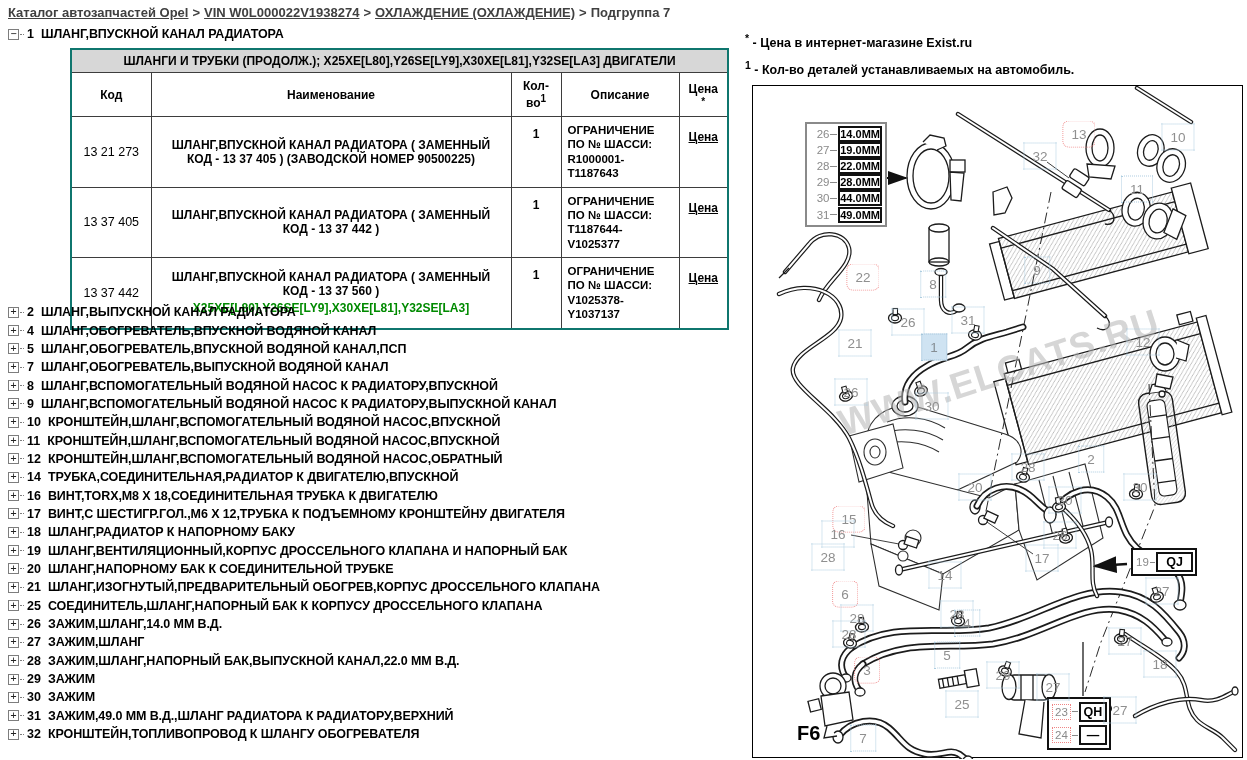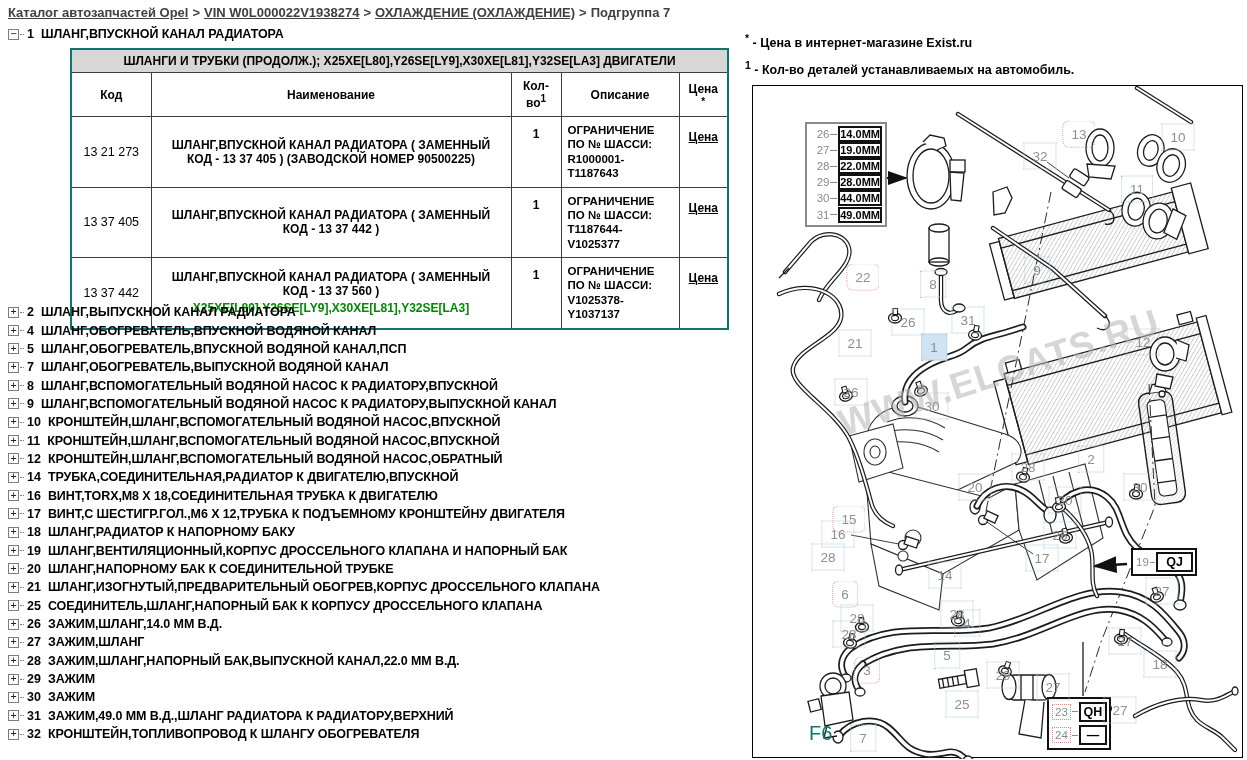--- a/index.html
+++ b/index.html
@@ -57,21 +57,21 @@
   .qjbox { position:absolute; left:378px; top:462px; width:66px; height:28px; z-index:4; border:2px solid #111; background:#fff;
     display:flex; align-items:center; padding:0 2px; }
   .refnum { color:#8a8a8a; font-size:11.5px; margin:0 1px; cursor:pointer; }
   .refdash { width:6px; border-top:1px solid #8a8a8a; height:0; margin-right:1px; }
   .refcode { border:2px solid #111; font-size:12.5px; font-weight:700; padding:0 8px; line-height:16px; background:#fff; }
   .qhbox { position:absolute; left:294px; top:611px; width:64px; height:53px; z-index:4; border:2px solid #111; background:#fff;
     display:flex; flex-direction:column; justify-content:space-around; padding:1px 2px; }
   .qhrow { display:flex; align-items:center; height:19px; }
   .qhrow .refnum.red { border:1px dotted #ef8585; padding:1px 2px; }
   .qhrow .refcode { flex:1; text-align:center; padding:0 2px; }
-  .figlabel { position:absolute; left:56px; top:636px; z-index:4; font-size:20px; font-weight:400; color:#0f766e; }
+  .figlabel { position:absolute; left:44px; top:636px; z-index:4; font-size:20px; font-weight:700; color:#000000; }
   .ln { stroke:#1c1c1c; stroke-width:1.3; fill:none; }
   .lnw { stroke:#1c1c1c; stroke-width:1.3; fill:#fff; }
   .ho { stroke:#1c1c1c; stroke-width:7; fill:none; stroke-linecap:round; }
   .hi { stroke:#fff; stroke-width:3.6; fill:none; stroke-linecap:round; }
   .to { stroke:#1c1c1c; stroke-width:4.4; fill:none; stroke-linecap:round; }
   .ti { stroke:#fff; stroke-width:2; fill:none; stroke-linecap:round; }
   .lead { stroke:#2a2a2a; stroke-width:0.9; }
   .dd { stroke:#2a2a2a; stroke-width:1; fill:none; stroke-dasharray:11 4 2 4; }
   .eng path, .eng circle, .eng ellipse { stroke:#2e2e2e; stroke-width:1.1; fill:#fff; }
 </style>

